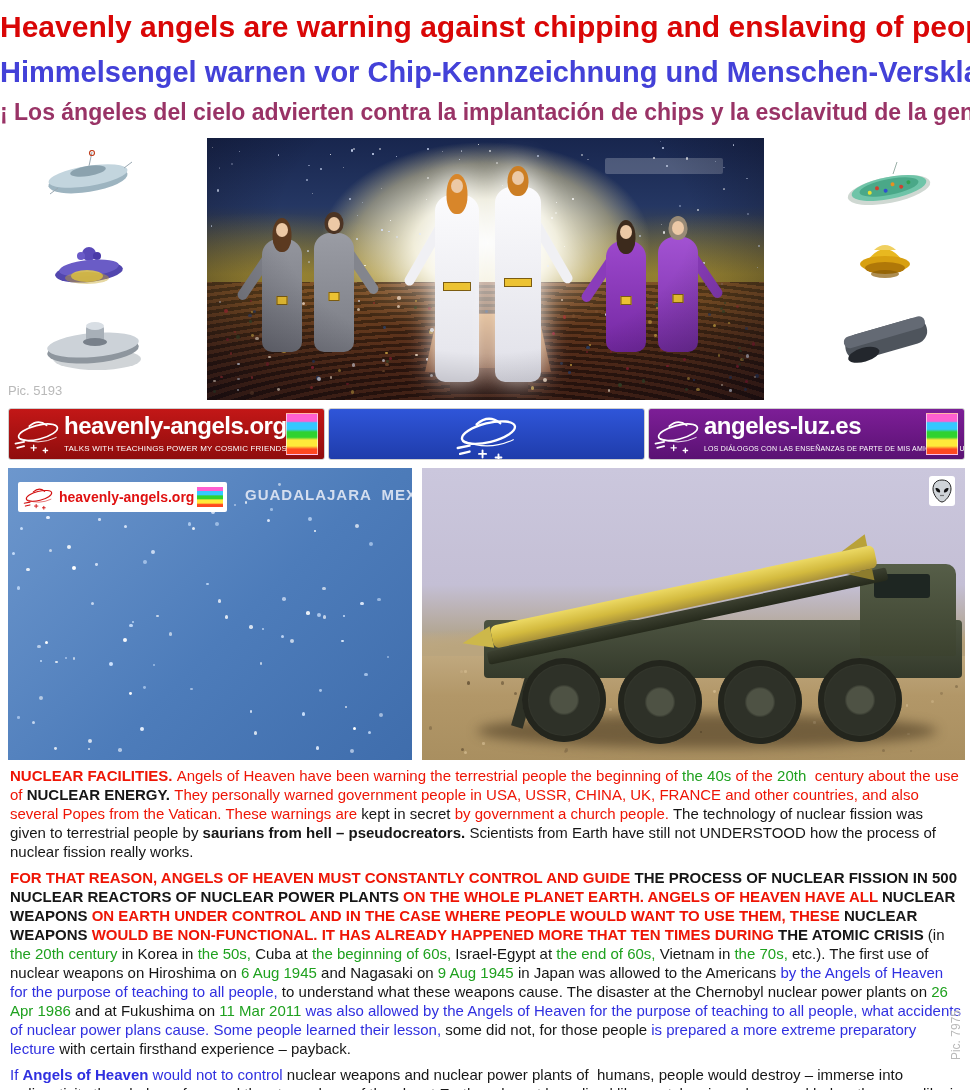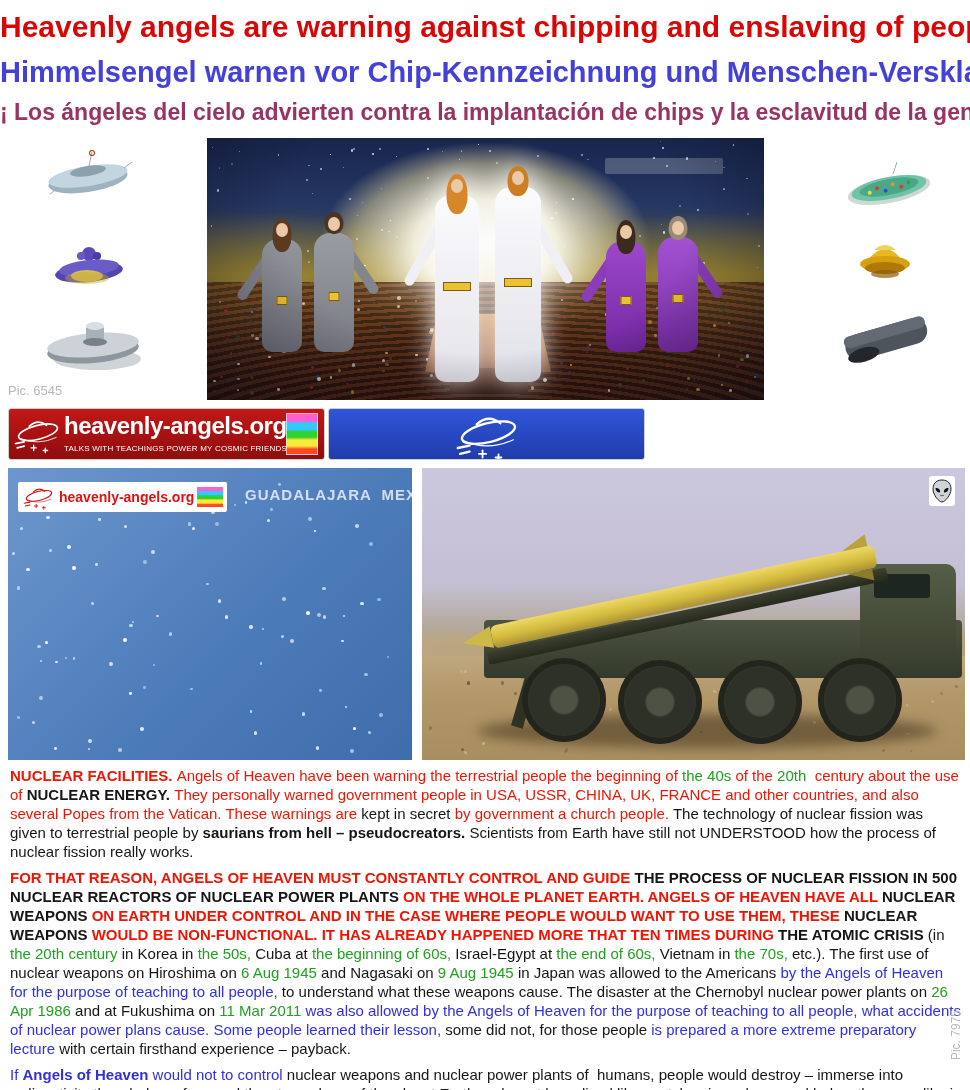--- a/index.html
+++ b/index.html
@@ -160,21 +160,21 @@
     <ellipse cx="37" cy="36" rx="14" ry="4" fill="#8a5c06" opacity=".7"></ellipse>
   </svg>
   <svg style="position:absolute;left:830px;top:308px" width="112" height="58" viewBox="0 0 112 58">
     <g transform="rotate(-16 56 30)">
       <rect x="14" y="18" width="84" height="26" rx="13" fill="#4e545c"></rect>
       <rect x="14" y="18" width="84" height="12" rx="6" fill="#646a74"></rect>
       <ellipse cx="30" cy="40" rx="16" ry="7" fill="#23272d"></ellipse>
     </g>
   </svg>
 
-  <div id="picL">Pic. 6545</div>
+  <div id="picL">Pic. 5193</div>
 
   <div id="scene">
     <div id="stars">
         <div class="dot" style="height: 1.81523px; width: 1.81523px; left: 288.42px; top: 137.411px; background: rgb(216, 228, 255); opacity: 0.839503;"></div>
         <div class="dot" style="height: 1.96521px; width: 1.96521px; left: 289.135px; top: 24.4699px; background: rgb(255, 255, 255); opacity: 0.497105;"></div>
         <div class="dot" style="height: 1.40231px; width: 1.40231px; left: 551.365px; top: 107.14px; background: rgb(216, 228, 255); opacity: 0.585226;"></div>
         <div class="dot" style="height: 1.35886px; width: 1.35886px; left: 59.6192px; top: 135.12px; background: rgb(216, 228, 255); opacity: 0.895839;"></div>
         <div class="dot" style="height: 1.6317px; width: 1.6317px; left: 156.93px; top: 126.554px; background: rgb(255, 255, 255); opacity: 0.847966;"></div>
         <div class="dot" style="height: 2.34845px; width: 2.34845px; left: 445.562px; top: 19.0263px; background: rgb(255, 255, 255); opacity: 0.772212;"></div>
         <div class="dot" style="height: 1.07837px; width: 1.07837px; left: 150.243px; top: 76.7338px; background: rgb(216, 228, 255); opacity: 0.526399;"></div>
@@ -503,20 +503,30 @@
   <a class="banner" style="left: 328px; background: linear-gradient(rgb(47, 85, 217), rgb(31, 60, 171)); flex-direction: column;">
     <svg class="logo" viewBox="0 0 60 44">
         <use href="#ufoLine"></use>
       </svg>
     <span class="btxt">
       <span class="domain">himmels-engel.de</span><br>
       <span class="tagline">GESPRÄCHE MIT BELEHRUNGEN VON MEINEN FREUNDEN AUS DEM WELTRAUM</span>
     </span>
     <span class="rainbow"></span>
   </a>
+  <a class="banner" style="left: 648px; background: linear-gradient(rgb(125, 30, 151), rgb(90, 18, 115));">
+    <svg class="logo" viewBox="0 0 60 44">
+        <use href="#ufoLine"></use>
+      </svg>
+    <span class="btxt">
+      <span class="domain">angeles-luz.es</span><br>
+      <span class="tagline">LOS DIÁLOGOS CON LAS ENSEÑANZAS DE PARTE DE MIS AMIGOS DEL UNIVERSO</span>
+    </span>
+    <span class="rainbow"></span>
+  </a>
 
   <div id="photoL">
     <div id="skyDots">
         <div class="dot" style="height: 3.31352px; width: 3.31352px; left: 121.312px; top: 155.673px; background: rgb(207, 228, 255); opacity: 0.852483;"></div>
         <div class="dot" style="height: 3.16425px; width: 3.16425px; left: 344.998px; top: 258.63px; background: rgb(255, 255, 255); opacity: 0.998818;"></div>
         <div class="dot" style="height: 2.46119px; width: 2.46119px; left: 79.795px; top: 280.002px; background: rgb(255, 255, 255); opacity: 0.722829;"></div>
         <div class="dot" style="height: 2.06656px; width: 2.06656px; left: 32.2215px; top: 191.937px; background: rgb(207, 228, 255); opacity: 0.91431;"></div>
         <div class="dot" style="height: 3.63069px; width: 3.63069px; left: 28.9755px; top: 176.601px; background: rgb(234, 242, 255); opacity: 0.641754;"></div>
         <div class="dot" style="height: 3.9631px; width: 3.9631px; left: 31.0139px; top: 227.554px; background: rgb(255, 255, 255); opacity: 0.562242;"></div>
         <div class="dot" style="height: 3.57627px; width: 3.57627px; left: 293.605px; top: 244.247px; background: rgb(207, 228, 255); opacity: 0.926133;"></div>

